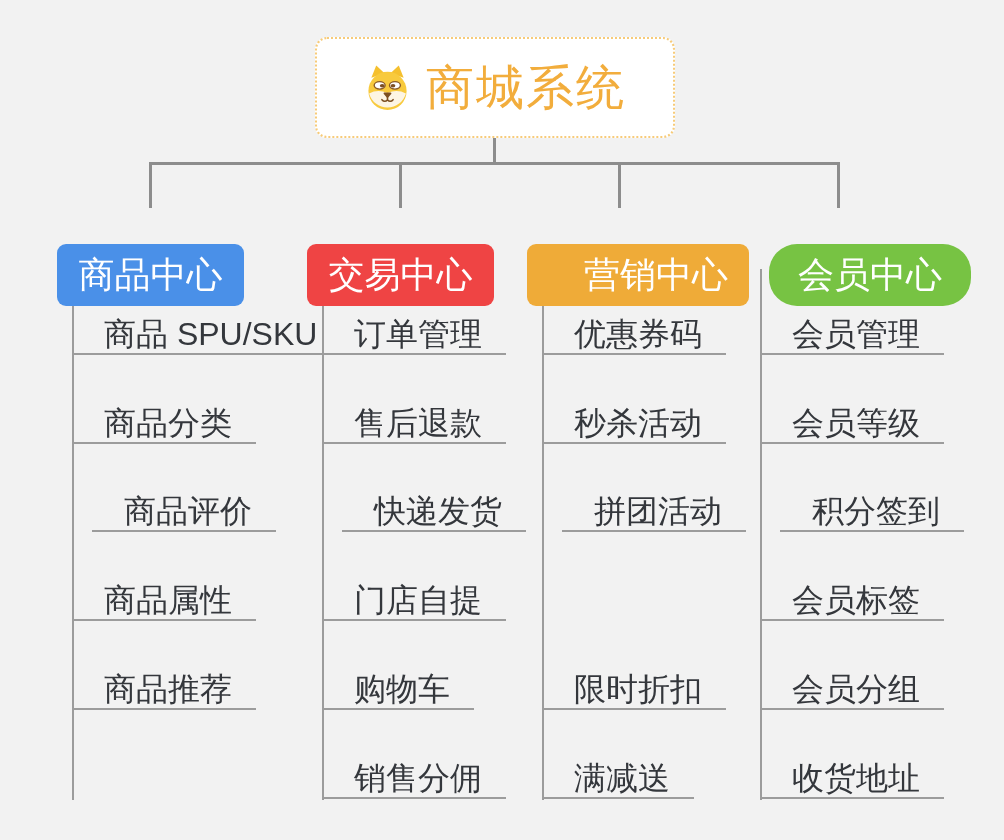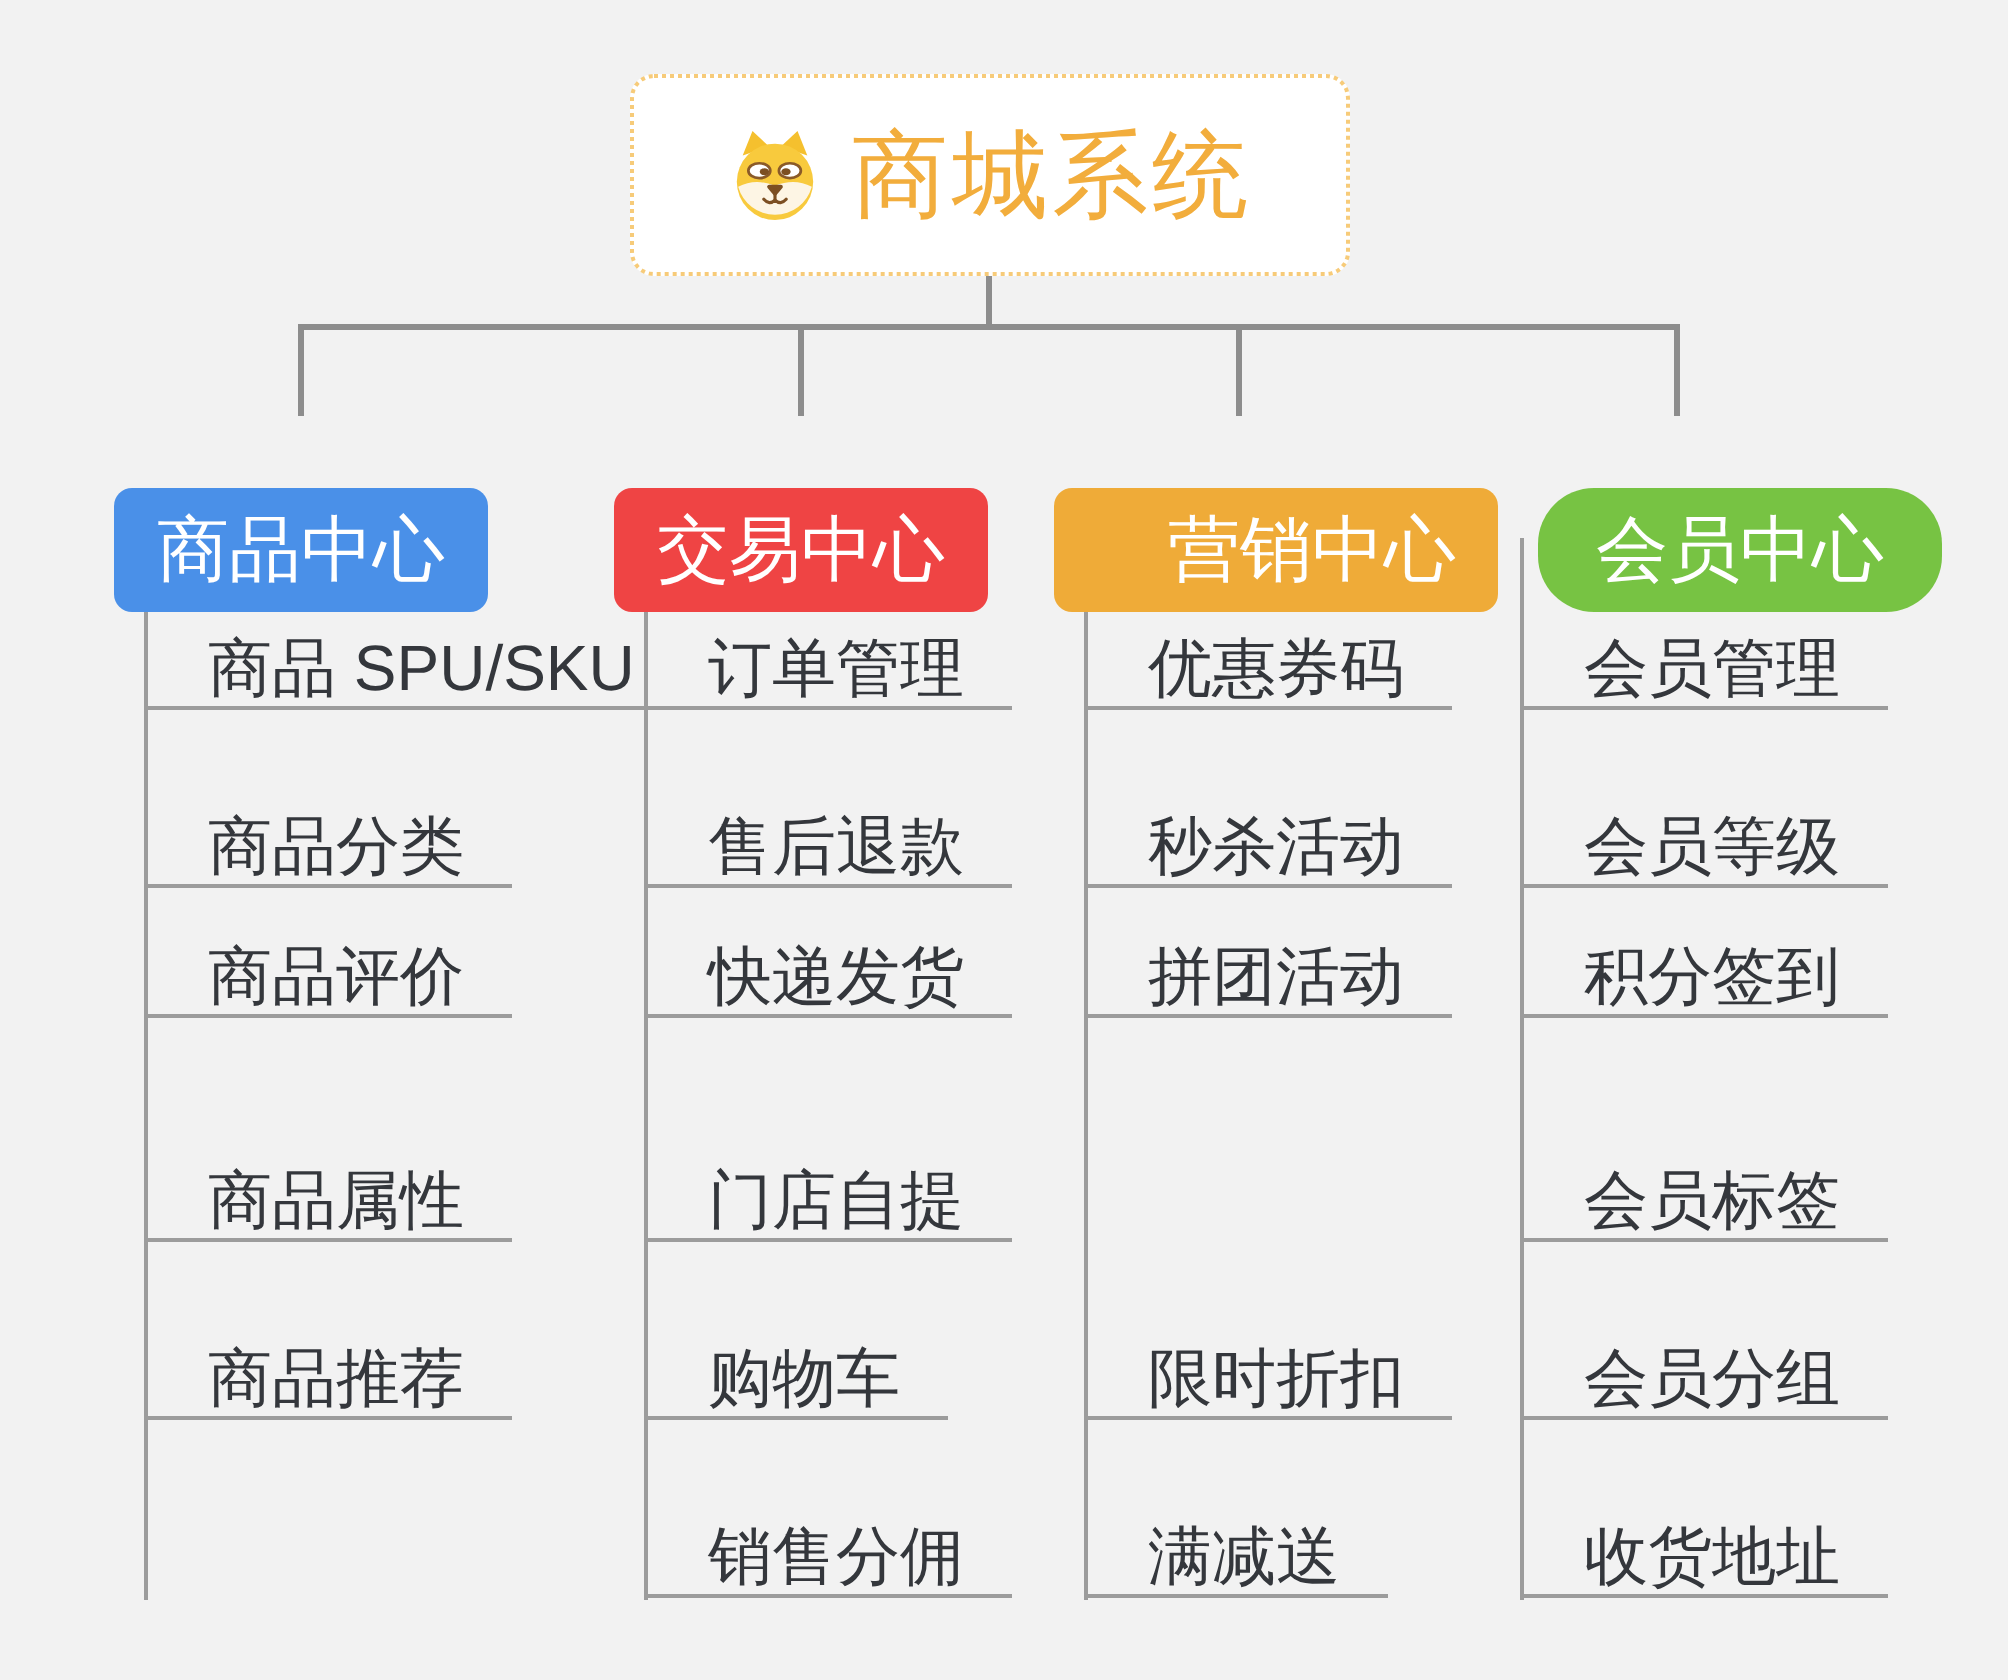--- a/index.html
+++ b/index.html
@@ -71,21 +71,21 @@
     position: absolute;
     font-size: 32px;
     line-height: 34px;
     color: #34373c;
     padding: 0 24px 2px 32px;
     border-bottom: 2px solid #9c9c9c;
     white-space: nowrap;
   }
   .c0 { left: 72px; }  .c1 { left: 322px; }
   .c2 { left: 542px; } .c3 { left: 760px; }
-  .r0 { top: 317px; } .r1 { top: 406px; } .r2 { top: 471px; }
+  .r0 { top: 317px; } .r1 { top: 406px; } .r2 { top: 494px; margin-left: 20px; }
   .r3 { top: 583px; } .r4 { top: 672px; } .r5 { top: 761px; }
 </style>
 </head>
 <body>
 
 <div class="canvas">
 
   <div class="conn root-stem"></div>
   <div class="conn bus"></div>
   <div class="conn drop drop0"></div>

